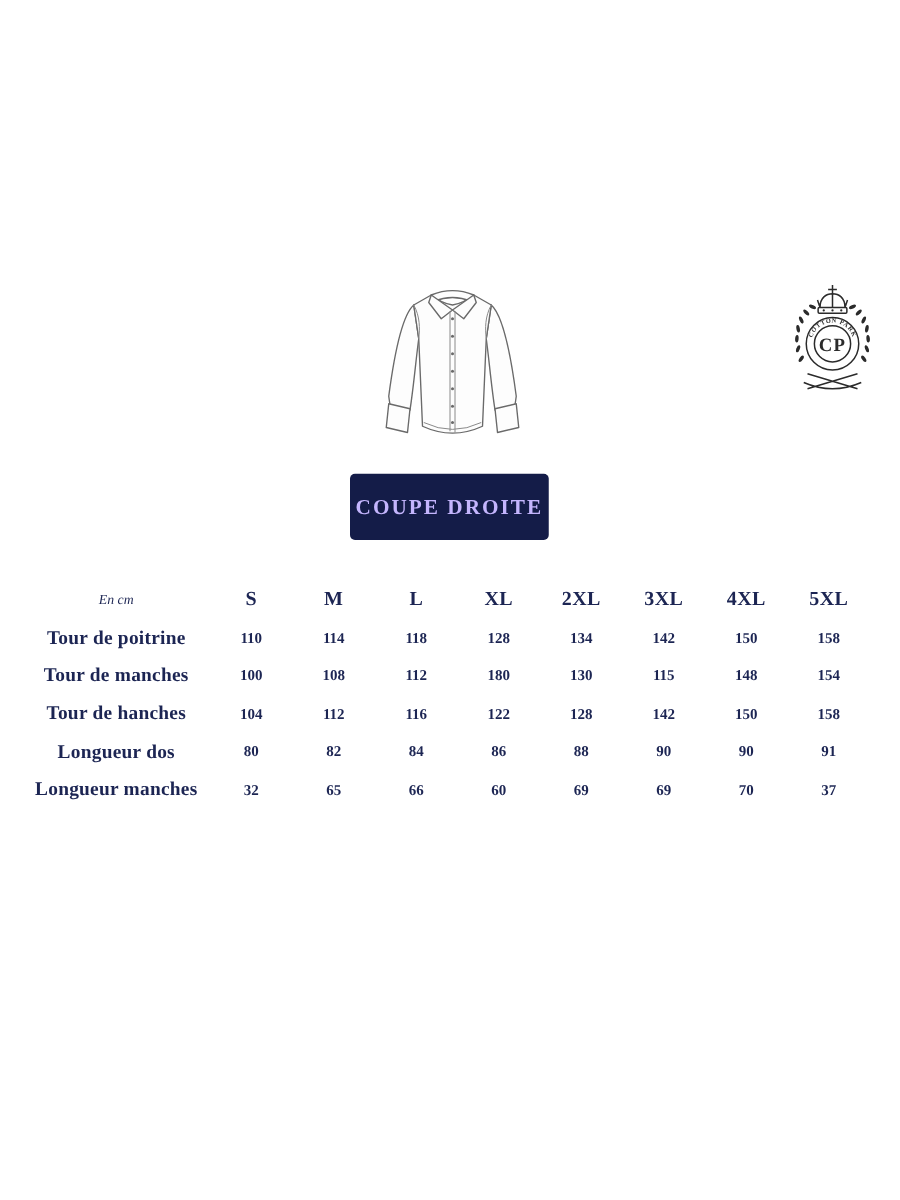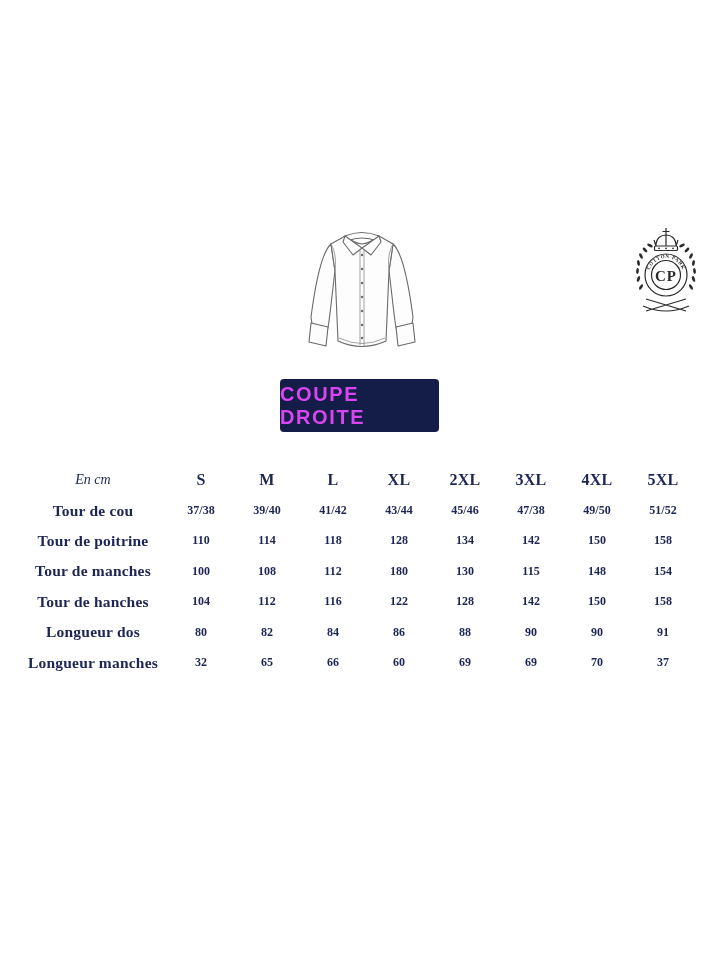--- a/index.html
+++ b/index.html
@@ -10,28 +10,28 @@
   
   .shirt{position:absolute;left:299px;top:221px;width:126px;height:142px;}
   
   .logo{position:absolute;left:626px;top:227px;width:80px;height:93px;}
   
   .badge{
     position:absolute;left:280px;top:379px;width:159px;height:53px;
     background:#141c48;border-radius:4px;display:flex;align-items:center;justify-content:center;
   }
   .badge span{
-    color:#d946ef;font-size:20px;font-weight:700;letter-spacing:1.6px;
-    font-family:Liberation Sans, sans-serif;
+    color:#c4b5fd;font-size:17px;font-weight:700;letter-spacing:1.6px;
+    font-family:Liberation Serif, serif;
   }
   
   .sizetable{position:absolute;left:18px;top:465px;width:688px;}
   .trow{display:grid;grid-template-columns:150px repeat(8,66px);height:30.4px;align-items:center;}
   .cell{text-align:center;white-space:nowrap;}
-  .unit{font-style:italic;font-size:14px;font-weight:500;}
+  .unit{font-style:italic;font-size:11px;font-weight:500;}
   .colhead{font-size:16px;font-weight:600;letter-spacing:0.3px;}
   .rowlabel{font-size:15.5px;font-weight:700;letter-spacing:0.2px;}
   .val{font-size:12px;font-weight:700;}
 </style>
 </head>
 <body>
 
 <div class="page">
 
   <svg class="shirt" viewBox="0 0 124 142" xmlns="http://www.w3.org/2000/svg">
@@ -129,31 +129,20 @@
         <div class="cell colhead">M</div>
         <div class="cell colhead">L</div>
         <div class="cell colhead">XL</div>
         <div class="cell colhead">2XL</div>
         <div class="cell colhead">3XL</div>
         <div class="cell colhead">4XL</div>
         <div class="cell colhead">5XL</div>
       </div>
     <div id="table-body">
         <div class="trow">
-          <div class="cell rowlabel">Tour de cou</div>
-          <div class="cell val">37/38</div>
-          <div class="cell val">39/40</div>
-          <div class="cell val">41/42</div>
-          <div class="cell val">43/44</div>
-          <div class="cell val">45/46</div>
-          <div class="cell val">47/38</div>
-          <div class="cell val">49/50</div>
-          <div class="cell val">51/52</div>
-        </div>
-        <div class="trow">
           <div class="cell rowlabel">Tour de poitrine</div>
           <div class="cell val">110</div>
           <div class="cell val">114</div>
           <div class="cell val">118</div>
           <div class="cell val">128</div>
           <div class="cell val">134</div>
           <div class="cell val">142</div>
           <div class="cell val">150</div>
           <div class="cell val">158</div>
         </div>

